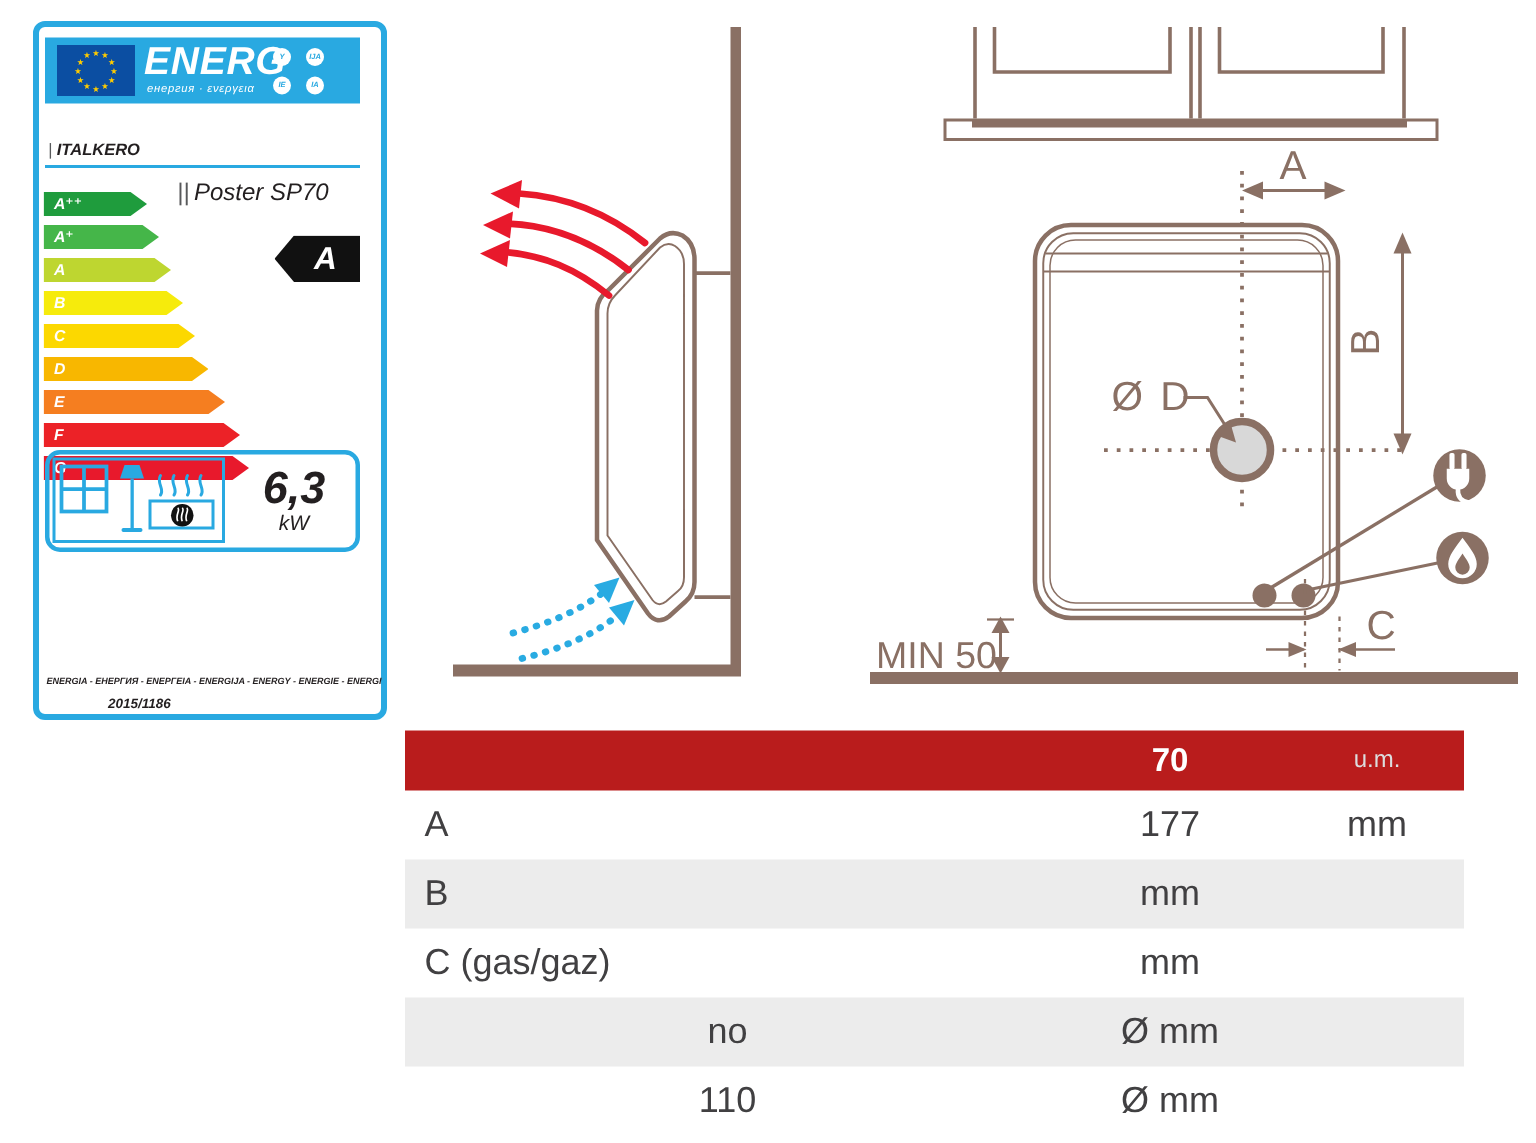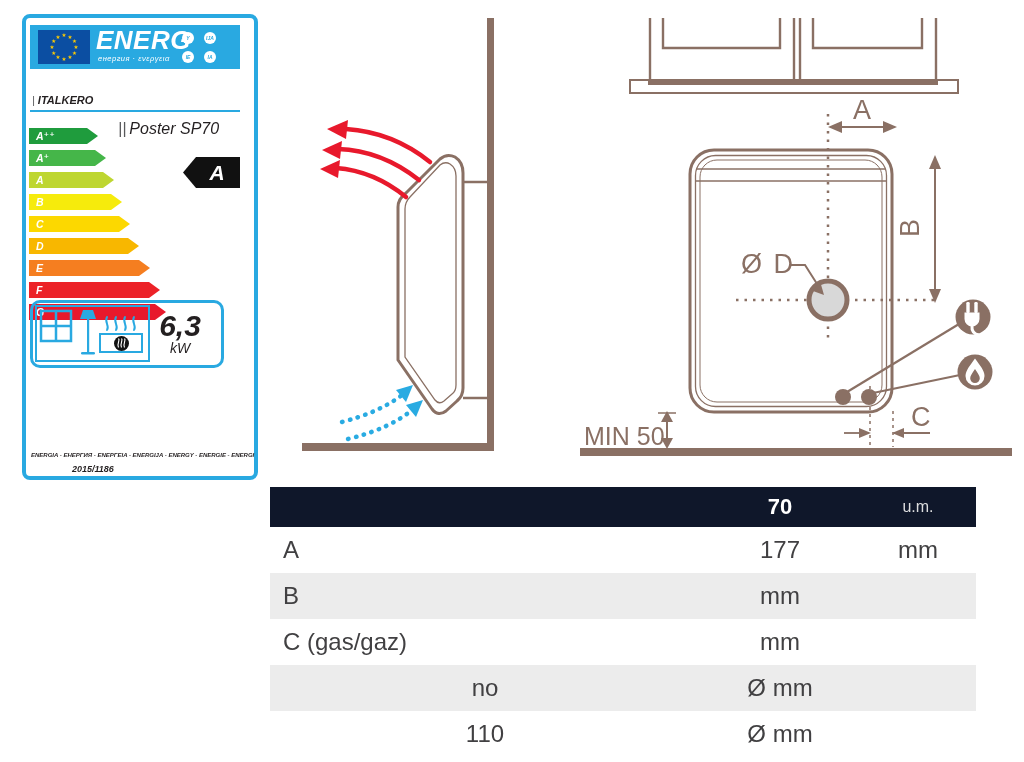--- a/index.html
+++ b/index.html
@@ -20,36 +20,36 @@
   .el-mod{position:absolute;left:92px;top:76px;font-size:16px;color:#231f20;margin-top:26px;}
   .el-rule{position:absolute;left:4px;top:92px;width:210px;height:2px;background:#29a9e1;}
   .el-bars{position:absolute;left:3px;top:110px;}
   .el-bar{height:16px;margin-bottom:6px;color:#fff;font-weight:bold;font-size:10.5px;line-height:16px;
     padding-left:7px;box-sizing:border-box;
     clip-path:polygon(0 0,calc(100% - 11px) 0,100% 50%,calc(100% - 11px) 100%,0 100%);}
   .el-rating{position:absolute;left:157px;top:139px;width:57px;height:31px;background:#111;color:#fff;
     clip-path:polygon(13px 0,100% 0,100% 100%,13px 100%,0 50%);
     display:flex;align-items:center;justify-content:center;padding-left:11px;box-sizing:border-box;
     font-size:21px;font-weight:bold;}
-  .el-picto{position:absolute;left:4px;top:282px;width:194px;height:68px;border:3px solid #29a9e1;
+  .el-picto{position:absolute;left:4px;top:282px;width:210px;height:68px;border:3px solid #29a9e1;
     border-radius:10px;box-sizing:border-box;}
   .el-picto-inner{position:absolute;left:2px;top:2px;width:115px;height:57px;border:2px solid #29a9e1;box-sizing:border-box;}
   .el-power{position:absolute;right:8px;top:7px;width:66px;text-align:center;color:#231f20;}
   .el-power-val{font-size:30px;font-weight:bold;line-height:31px;}
   .el-power-unit{font-size:14px;line-height:14px;}
   .el-foot1{position:absolute;left:5px;top:434px;width:206px;font-size:6px;font-weight:bold;color:#231f20;white-space:nowrap;}
   .el-foot2{position:absolute;left:6px;top:446px;font-size:9px;font-weight:bold;color:#231f20;margin-left:40px;}
 
   
   .side-diagram{position:absolute;left:280px;top:10px;}
   .front-diagram{position:absolute;left:570px;top:0px;}
 
   
   .spec-table{position:absolute;left:270px;top:487px;width:706px;color:#414042;}
-  .st-header{display:grid;grid-template-columns:430px 160px 116px;height:40px;background:#0f172a;align-items:center;}
+  .st-header{display:grid;grid-template-columns:430px 160px 116px;height:40px;background:#b91c1c;align-items:center;}
   .st-h-model{grid-column:2;text-align:center;color:#fff;font-weight:bold;font-size:22px;}
   .st-h-unit{text-align:center;color:#dcddde;font-size:16px;}
   .st-row{display:grid;grid-template-columns:430px 160px 116px;height:46px;align-items:center;font-size:24px;}
   .st-row.alt{background:#ececec;}
   .st-label{padding-left:13px;}
   .st-val,.st-unit{text-align:center;}
 </style>
 </head>
 <body>
 

